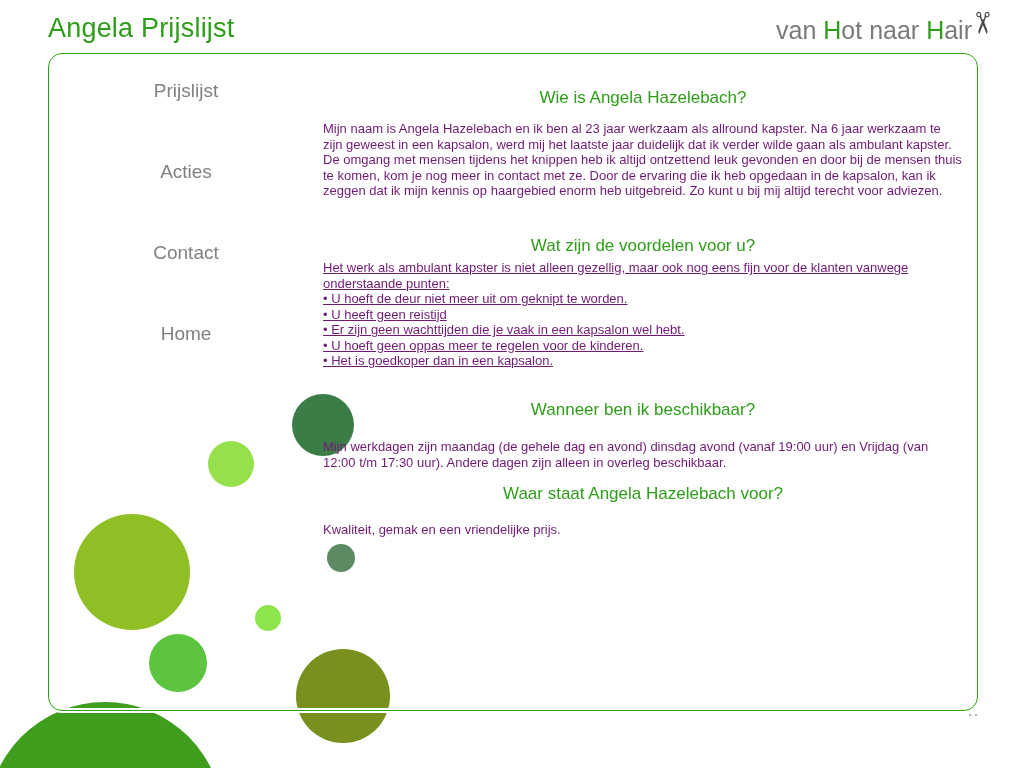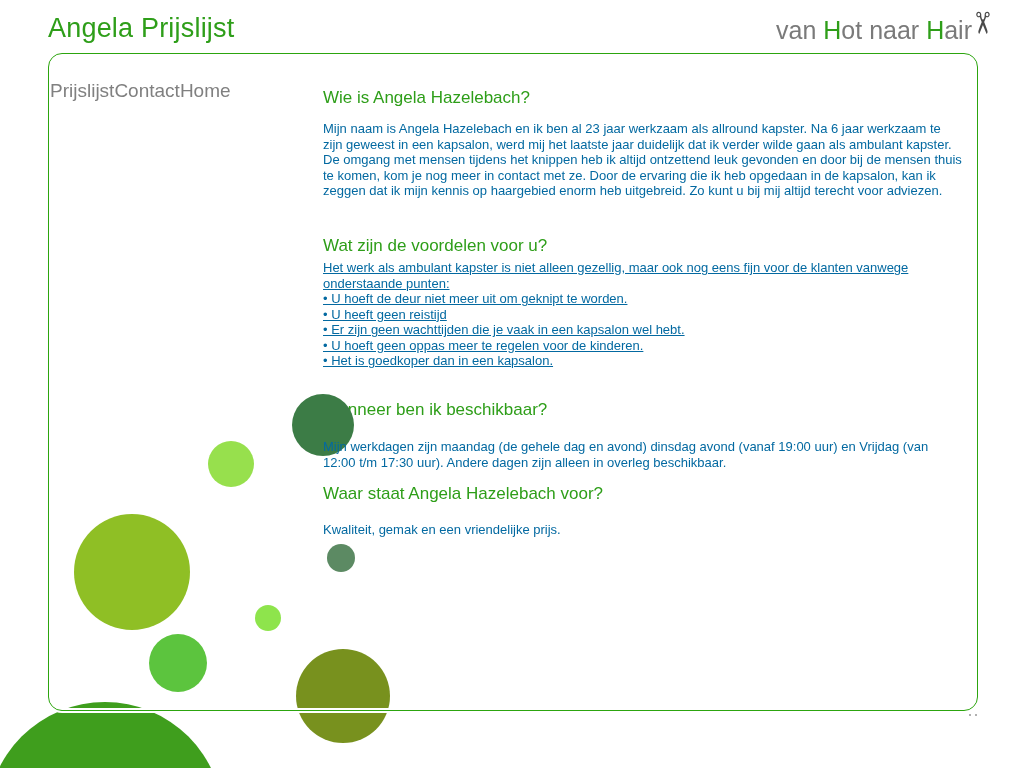--- a/index.html
+++ b/index.html
@@ -52,47 +52,47 @@
   }
   .corner-dots i {
     position:absolute; width:2px; height:2px; background:#b0b0b0; display:block;
   }
   .corner-dots i:nth-child(1){ left:0; }
   .corner-dots i:nth-child(2){ left:6px; }
 
   
   .menu {
     position:absolute; left:50px; top:66px; width:272px;
-    display:flex; flex-direction:row;
-    z-index:2; list-style:none;
+    display:flex; flex-direction:column;
+    z-index:2; list-style:none;gap:31px;
   }
   .menu-item {
     height:50px; line-height:50px;
     text-align:center;
     font-size:19px; color:#808080;
     cursor:pointer;
   }
 
   
   .sec-heading {
     position:absolute; left:323px; width:640px;
     font-size:17px; color:#2e9e19;
     
   }
   .sec-body {
     position:absolute; left:323px; width:640px;
-    font-size:13px; line-height:15.5px; color:#0369a1;
+    font-size:13px; line-height:15.5px; color:#701a75;
     white-space:pre-line;
     z-index:2;
   }
   .h-1{ top:88px; }  .b-1{ top:121px; }
   .h-2{ top:236px; } .b-2{ top:260px;text-decoration:underline; }
   .h-3{ top:400px; } .b-3{ top:439px; }
   .h-4{ top:484px; } .b-4{ top:522px; }
-  .heading-layer { position:absolute; inset:0; z-index:0; }
+  .heading-layer { position:absolute; inset:0; z-index:0;text-align:center; }
 </style>
 </head>
 <body>
 
 <div class="heading-layer">
   <div class="sec-heading h-1">Wie is Angela Hazelebach?</div>
   <div class="sec-heading h-2">Wat zijn de voordelen voor u?</div>
   <div class="sec-heading h-3">Wanneer ben ik beschikbaar?</div>
   <div class="sec-heading h-4">Waar staat Angela Hazelebach voor?</div>
 </div>
@@ -123,15 +123,16 @@
     <i></i>
     <i></i>
   </div>
 
 <div class="site-title">Angela Prijslijst</div>
 <div class="tagline"><span class="tl-gray">van </span><span class="tl-accent">H</span><span class="tl-gray">ot naar </span><span class="tl-accent">H</span><span class="tl-gray">air</span></div>
 <div class="scissors">✂</div>
 
 <ul class="menu">
   <li class="menu-item">Prijslijst</li>
+  <li class="menu-item">Acties</li>
   <li class="menu-item">Contact</li>
   <li class="menu-item">Home</li>
 </ul>
 
 </body></html>

